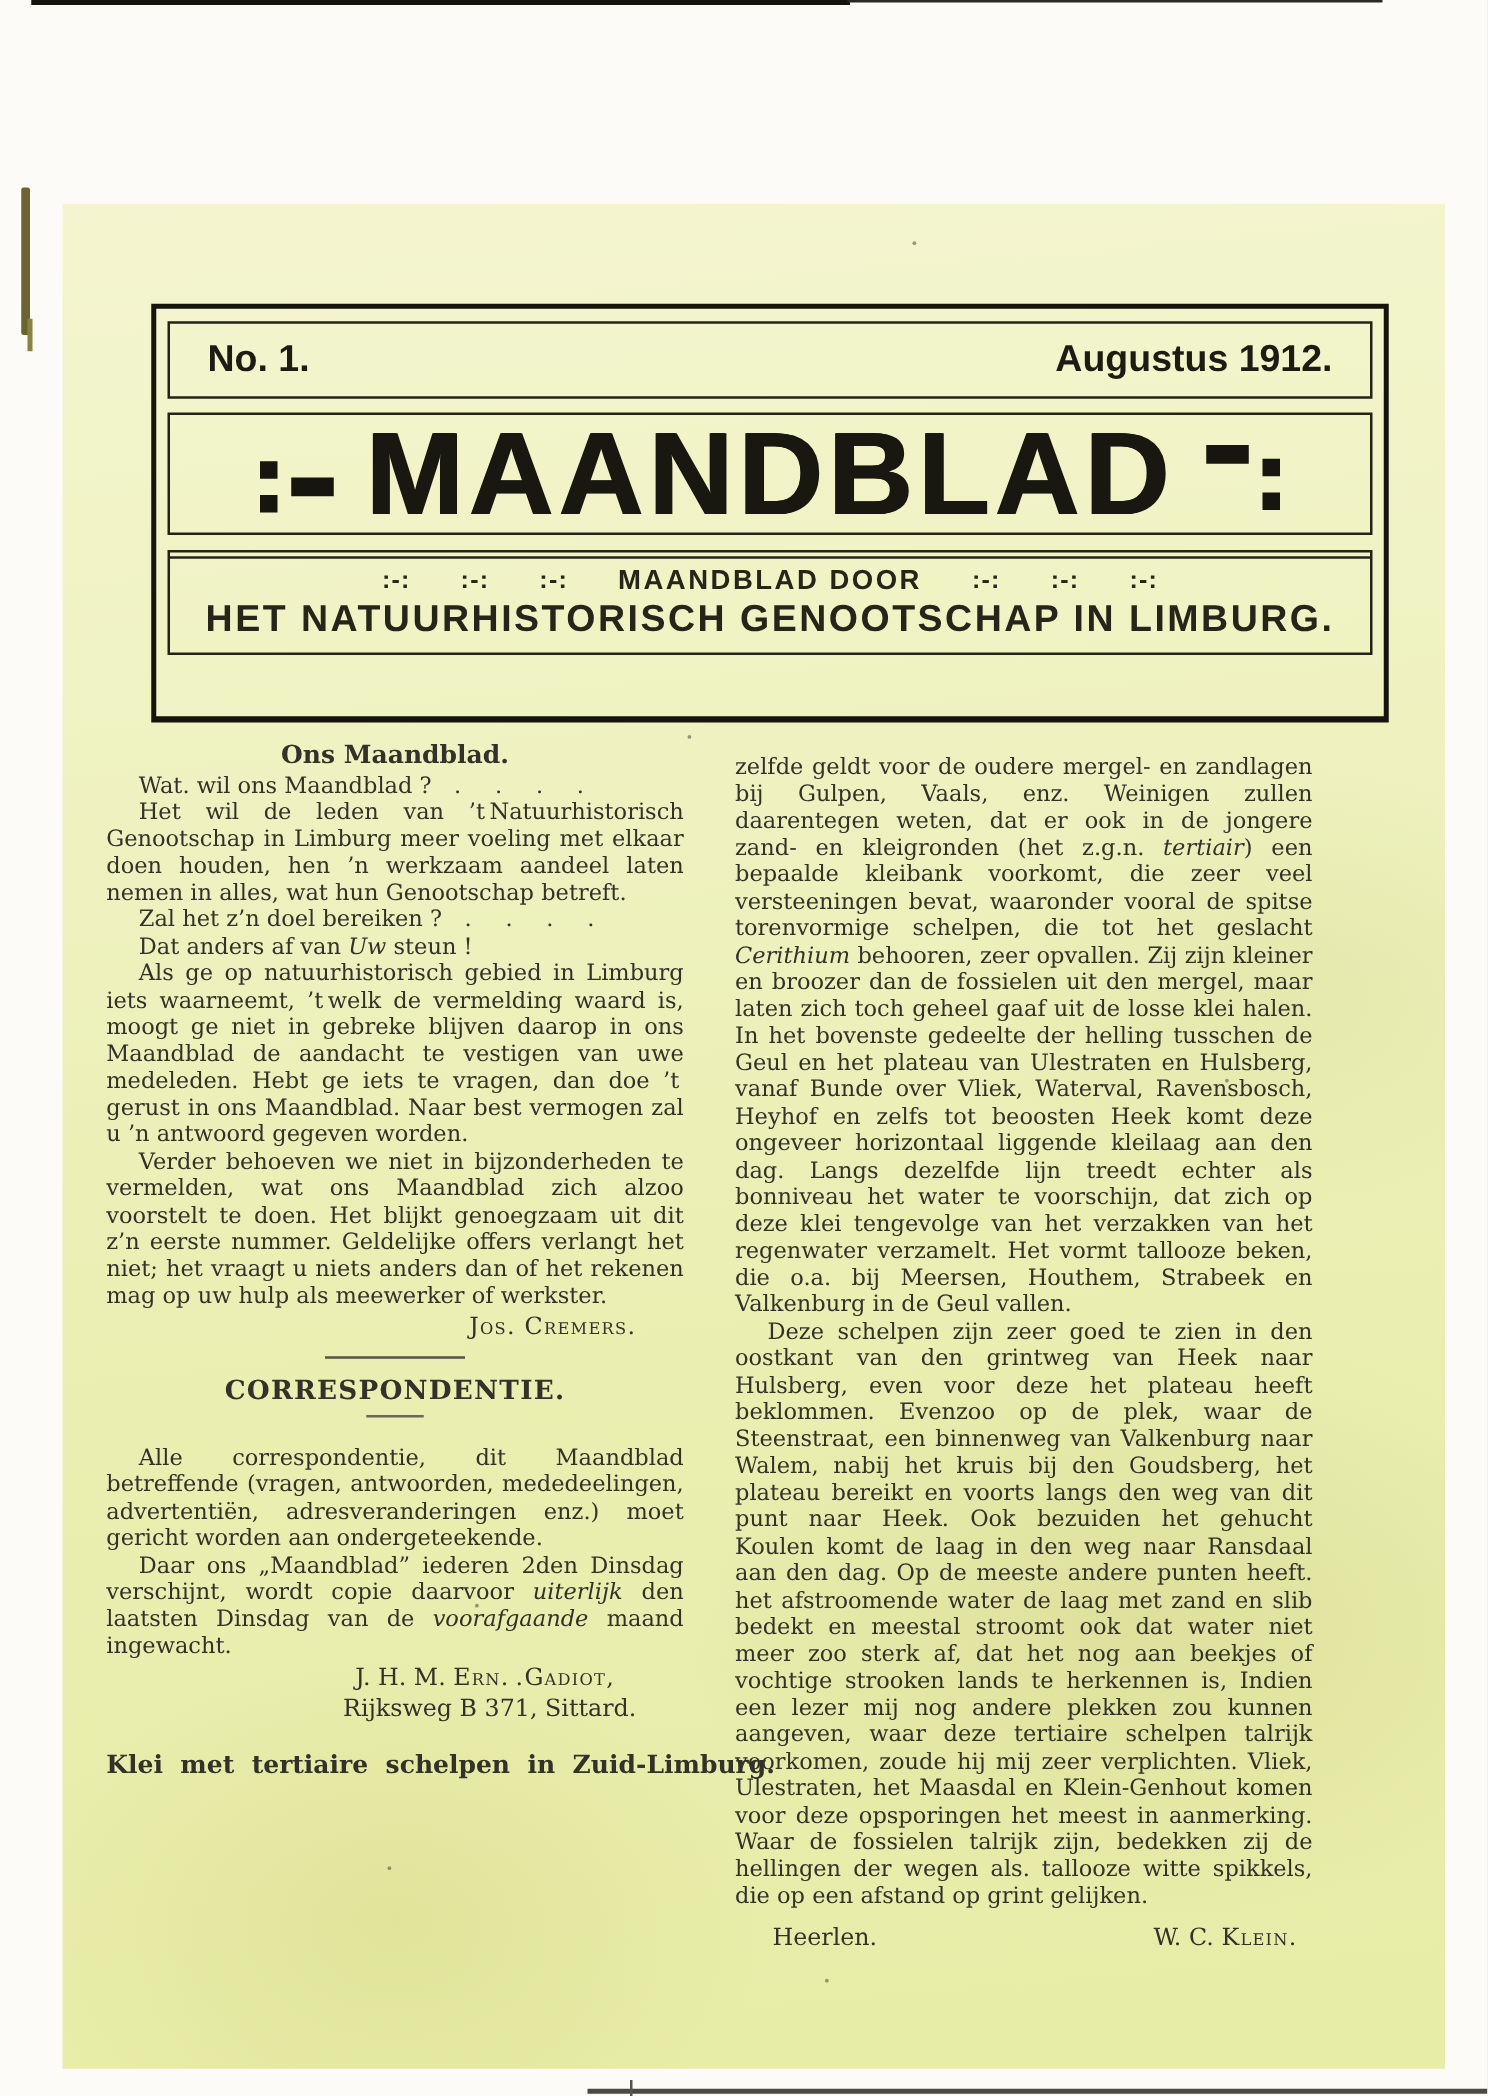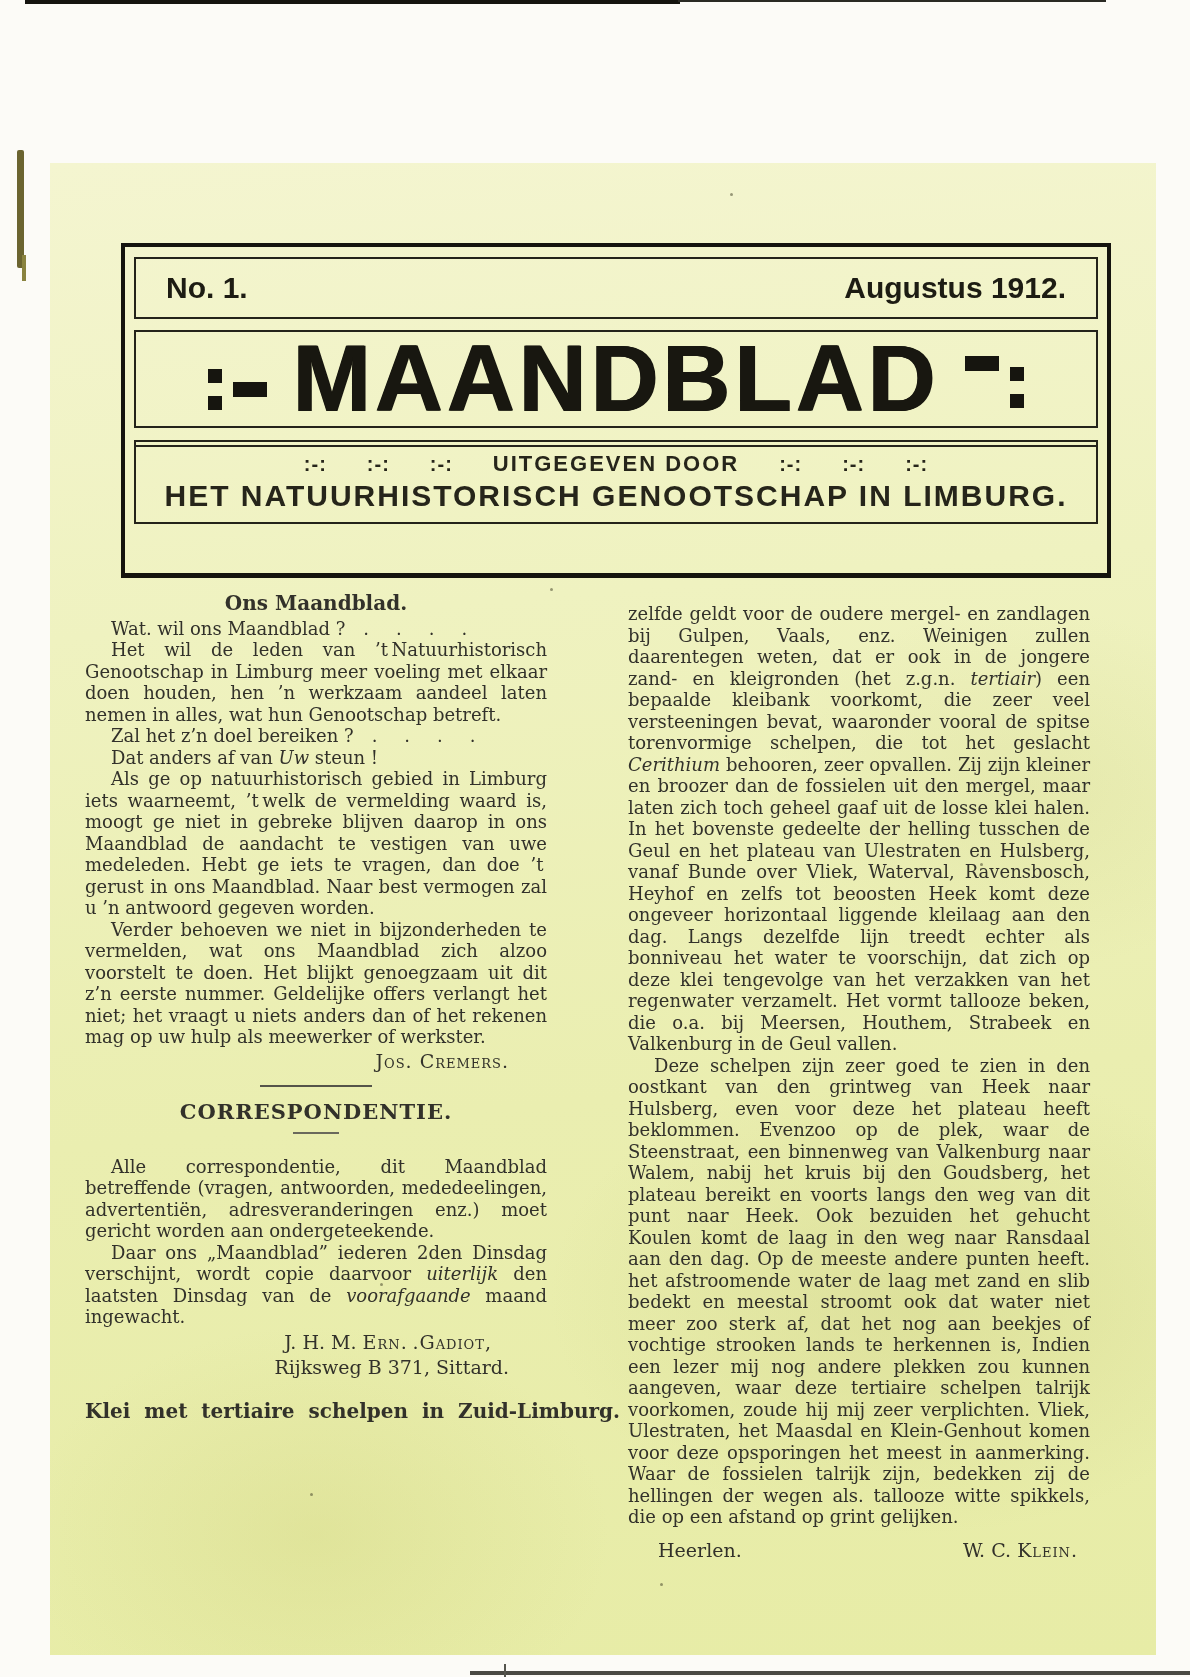--- a/index.html
+++ b/index.html
@@ -41,21 +41,21 @@
   .pub-box{margin-top:12px;height:84px;position:relative;display:flex;flex-direction:column;
            align-items:center;justify-content:center;gap:2px;
            font-family:"Liberation Sans","DejaVu Sans",sans-serif;font-weight:bold;color:#26251a;}
   .pub-box::before{content:"";position:absolute;left:0;right:0;top:3px;height:2px;background:#26251c;}
   .pub-line1{display:flex;align-items:center;gap:40px;font-size:22px;letter-spacing:2px;}
   .pub-line1 .smalldeco{font-size:20px;letter-spacing:1px;}
   .pub-line2{font-size:30px;letter-spacing:2px;white-space:nowrap;}
   
   .col{position:absolute;width:462px;color:#32312a;font-size:18px;line-height:21.5px;}
   .col-left{left:35px;top:430px;}
-  .col-right{left:538px;top:440px;margin-left:40px;}
+  .col-right{left:538px;top:440px;}
   .col p{margin:0;text-align:justify;text-indent:26px;}
   .col p.noindent{text-indent:0;}
   .it{font-style:italic;}
   .sc{font-variant:small-caps;letter-spacing:1px;}
   .sec-head{font-weight:bold;text-align:center;font-size:20px;margin:0 0 3px 0;}
   .sec-head2{font-weight:bold;text-align:center;font-size:21px;letter-spacing:1px;margin:14px 0 0 0;}
   .sec-head3{font-weight:bold;text-align:center;font-size:20px;word-spacing:7px;margin:22px 0 0 0;white-space:nowrap;}
   .sig-right{text-align:right;padding-right:38px;margin-top:3px;font-size:19px;}
   .divider{width:112px;height:2px;background:#55544a;margin:13px auto 0 auto;}
   .subdivider{width:46px;height:2px;background:#6a695c;margin:9px auto 0 auto;}
@@ -107,21 +107,21 @@
               <span class="sq"></span>
             </span>
         </span>
       </div>
 
       <div class="hbox pub-box">
         <div class="pub-line1">
           <span class="smalldeco">:-:</span>
           <span class="smalldeco">:-:</span>
           <span class="smalldeco">:-:</span>
-          <span>UITGEGEVEN DOOR</span>
+          <span>MAANDBLAD DOOR</span>
           <span class="smalldeco">:-:</span>
           <span class="smalldeco">:-:</span>
           <span class="smalldeco">:-:</span>
         </div>
         <div class="pub-line2">HET NATUURHISTORISCH GENOOTSCHAP IN LIMBURG.</div>
       </div>
     </div>
 
     <div class="col col-left">
       <h2 class="sec-head">Ons Maandblad.</h2>

